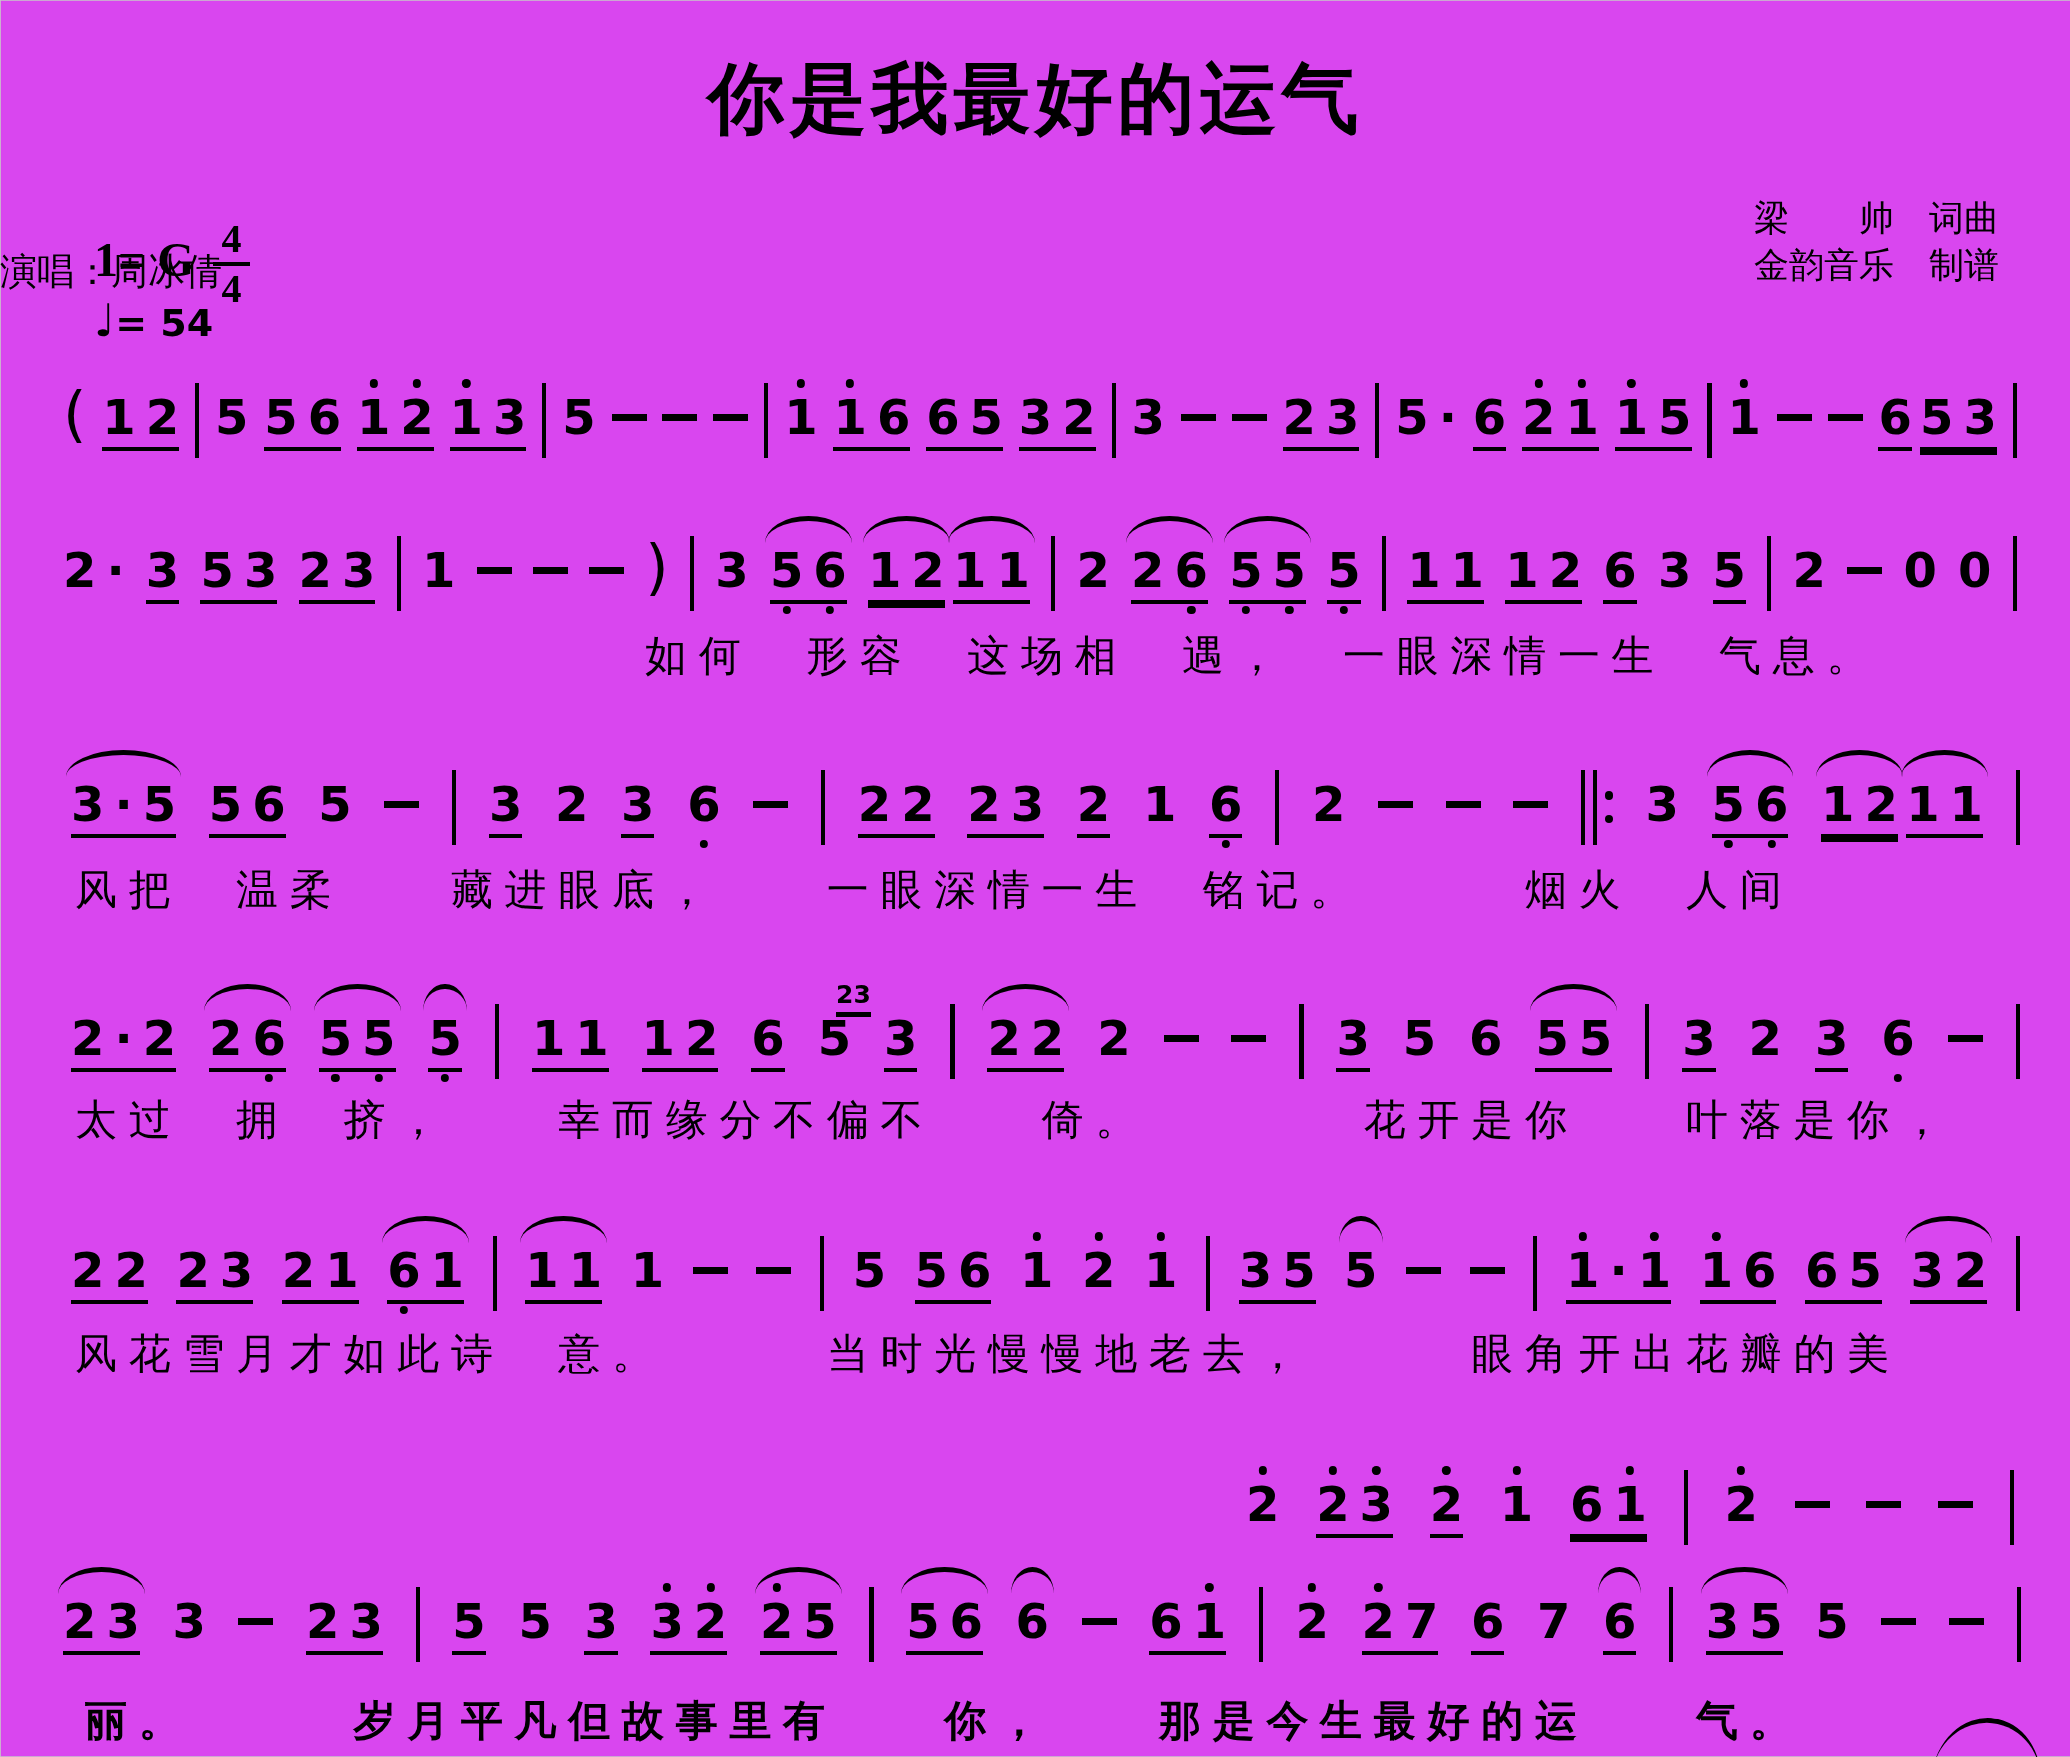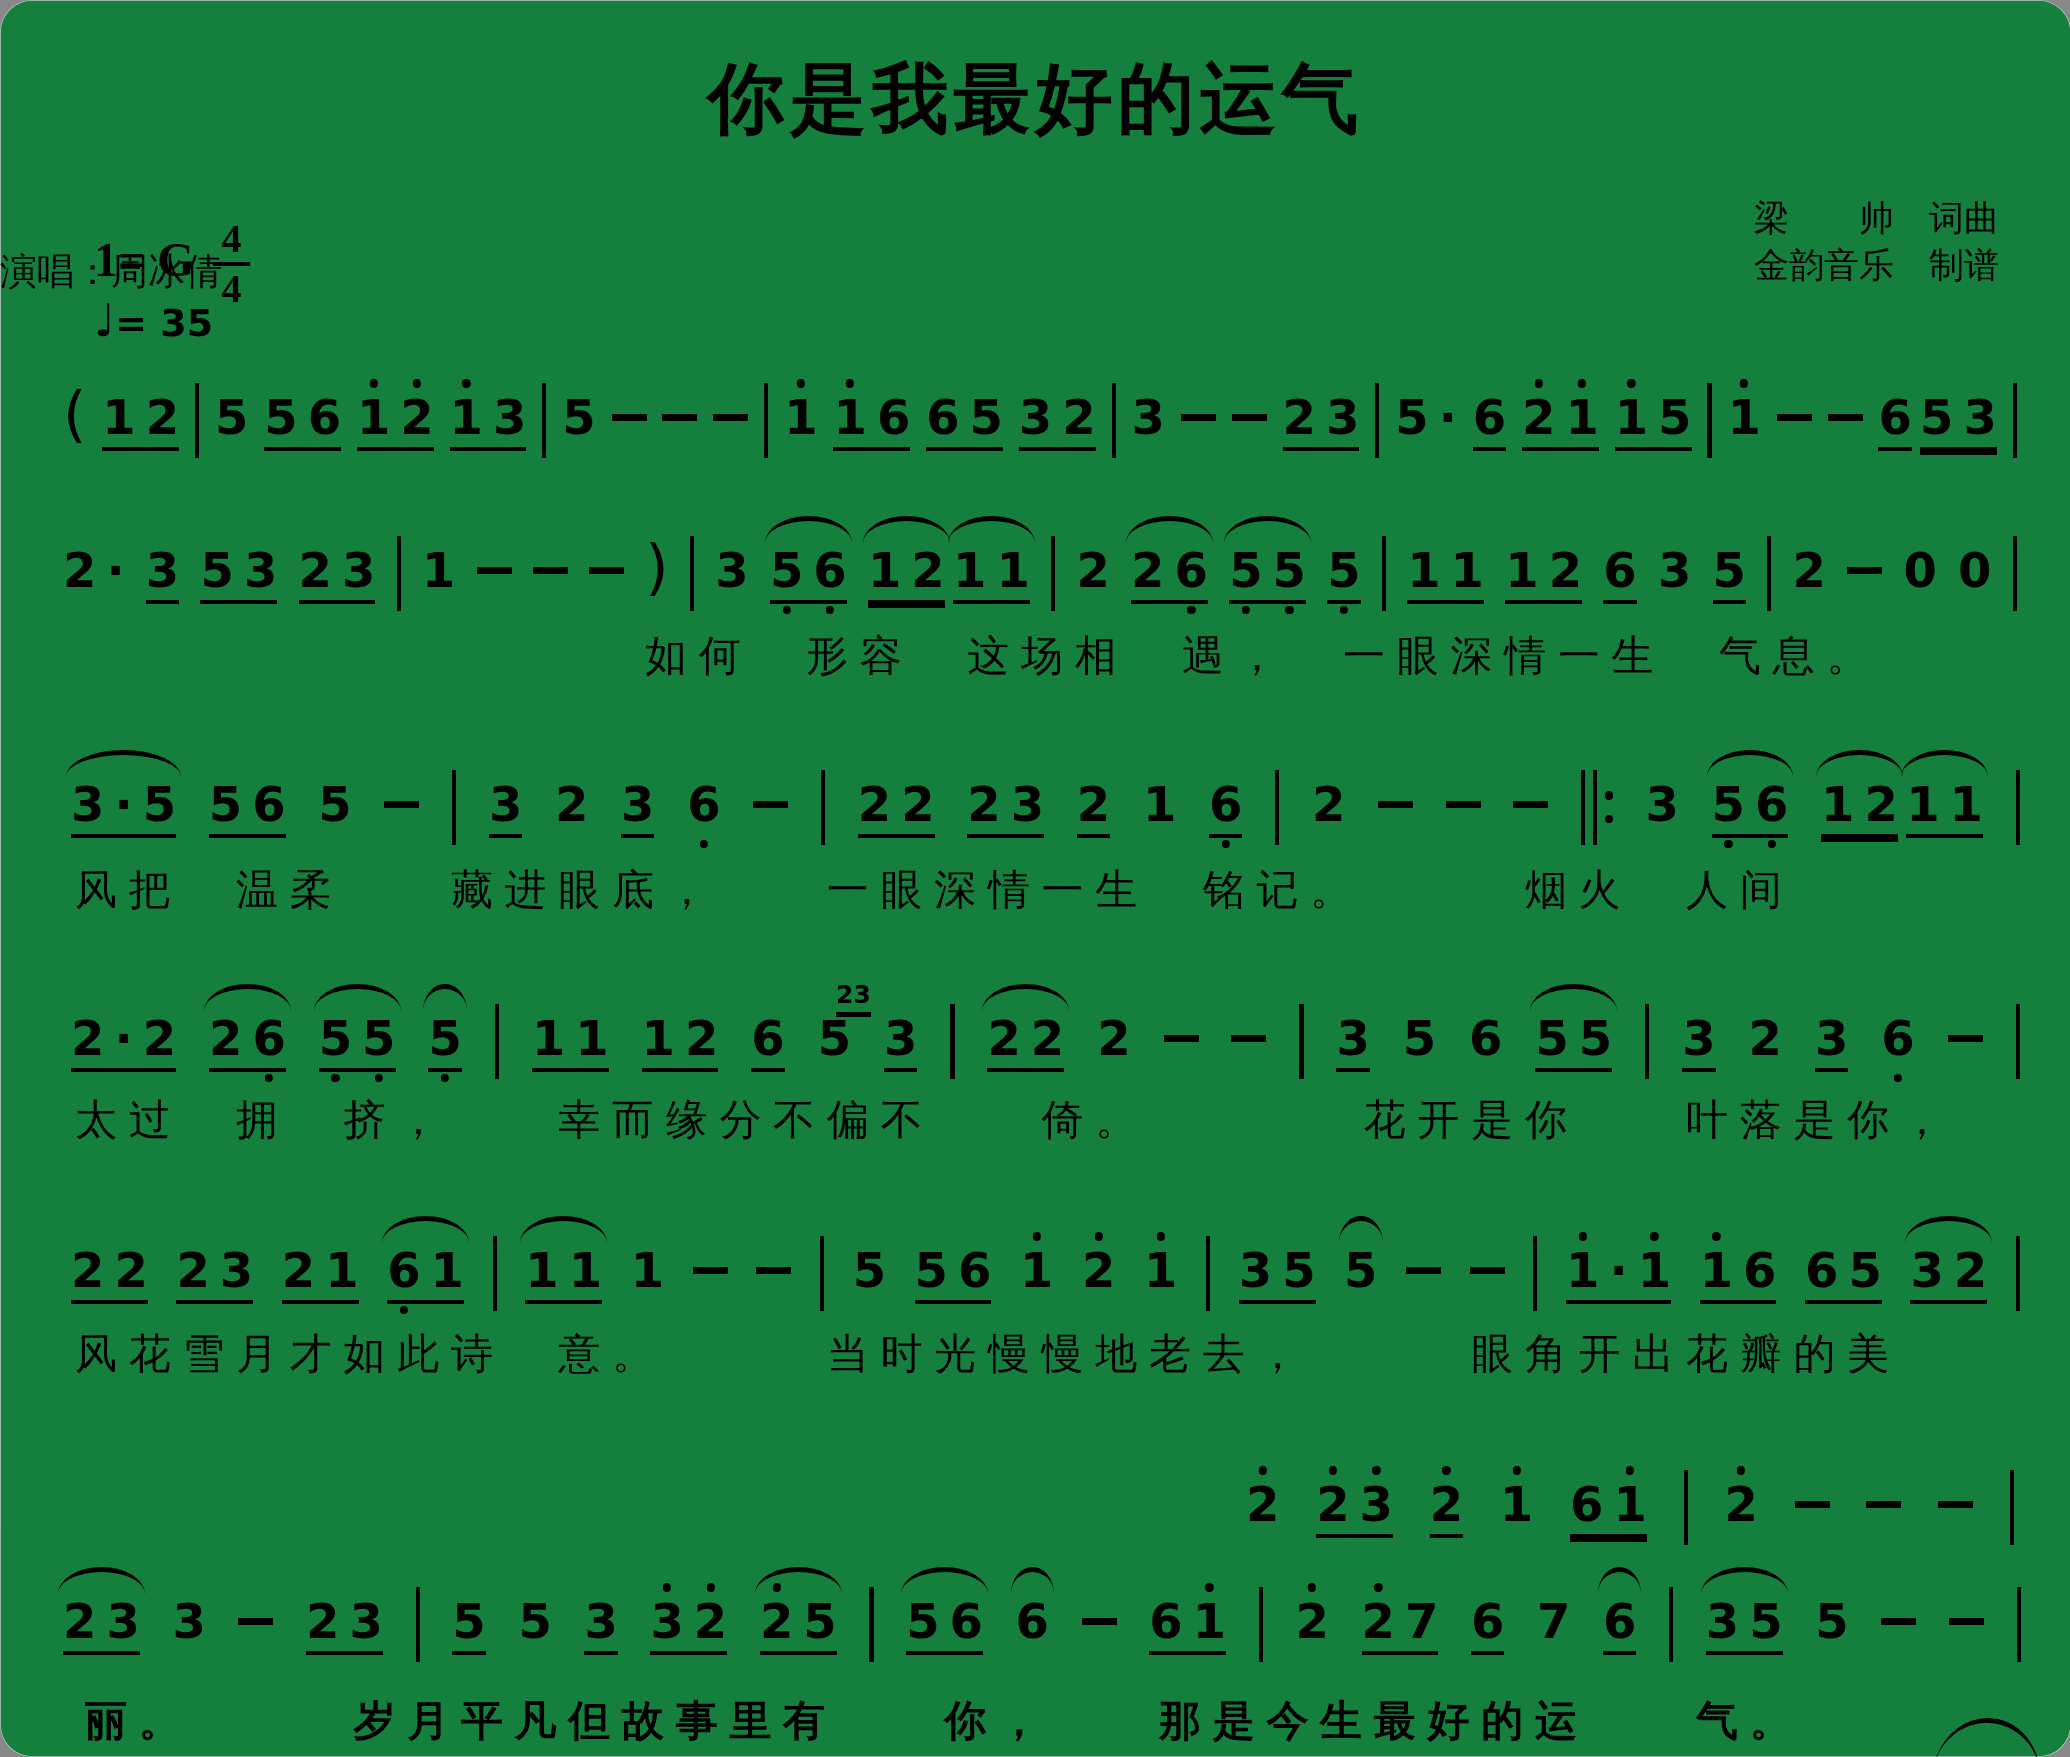--- a/index.html
+++ b/index.html
@@ -1,18 +1,18 @@
 <!DOCTYPE html>
 <html style="font-size:13.4px"><head>
 <meta charset="utf-8">
 <style>
   html,body{margin:0;padding:0;background:#888;}
-  .page{position:relative;width:2071px;height:1757px;background:#15803d;color:#000;
+  .page{position:relative;width:2071px;height:1757px;background:#d946ef;color:#000;
         font-family:"Liberation Serif","DejaVu Serif",serif;overflow:hidden;
-        box-shadow:inset 0 0 0 0.8px #c8c8c8;border-radius:32px;}
+        box-shadow:inset 0 0 0 0.8px #c8c8c8;}
   
   .title{position:absolute;left:0;right:0;top:48px;margin:0;text-align:center;
          font:bold 77px "Liberation Serif","DejaVu Serif",serif;letter-spacing:5px;}
   .subtitle{position:absolute;left:0;right:0;top:247px;text-align:left;
             font:37px "Liberation Serif","DejaVu Serif",serif;}
   .keyblock{position:absolute;left:94px;top:232px;display:flex;gap:18.4px;align-items:flex-start;
             font:bold 48px "Liberation Serif","DejaVu Serif",serif;}
   .timesig{display:inline-flex;flex-direction:column;align-items:center;margin-top:-13.4px;}
   .tsn{font:bold 40px "Liberation Serif","DejaVu Serif",serif;line-height:1.02;}
   .tsbar{width:37px;height:4.2px;background:#000;margin:2.5px 0;}
@@ -61,21 +61,21 @@
   <div class="keyblock">
     <span class="key">1= G</span>
     <span class="timesig">
       <span class="tsn">4</span>
       <span class="tsbar"></span>
       <span class="tsn">4</span>
     </span>
   </div>
 
   <div class="tempo">
-    <span class="tnote">♩</span><span>= 35</span>
+    <span class="tnote">♩</span><span>= 54</span>
   </div>
 
   <div class="credits">
     <div>梁　　帅　词曲</div>
     <div>金韵音乐　制谱</div>
   </div>
 
   <div id="score">
       <div class="note-line" style="left: 63px; top: 391px; width: 1954px;">
         <div class="paren">(</div>

